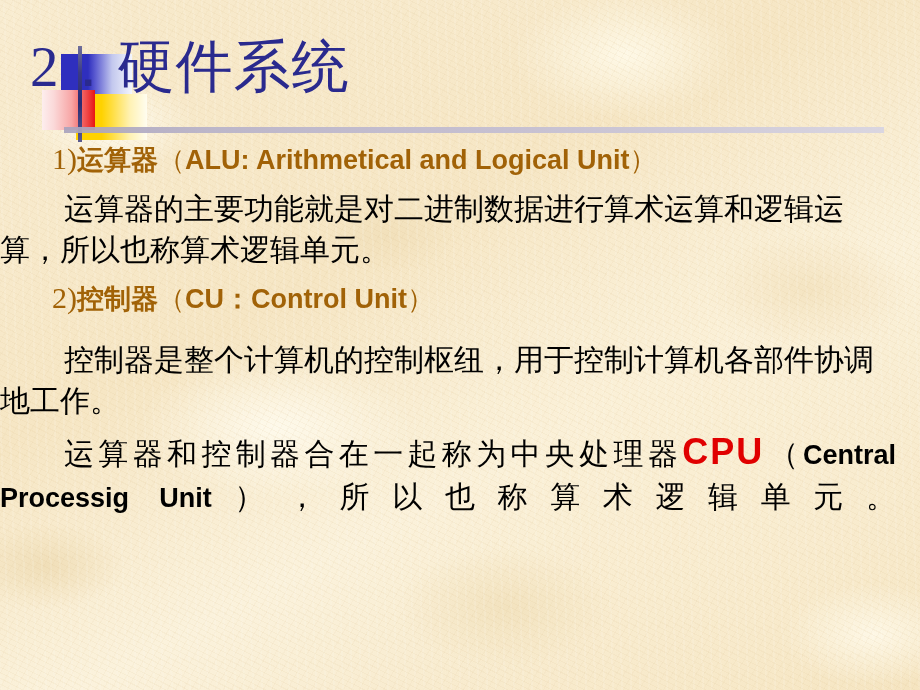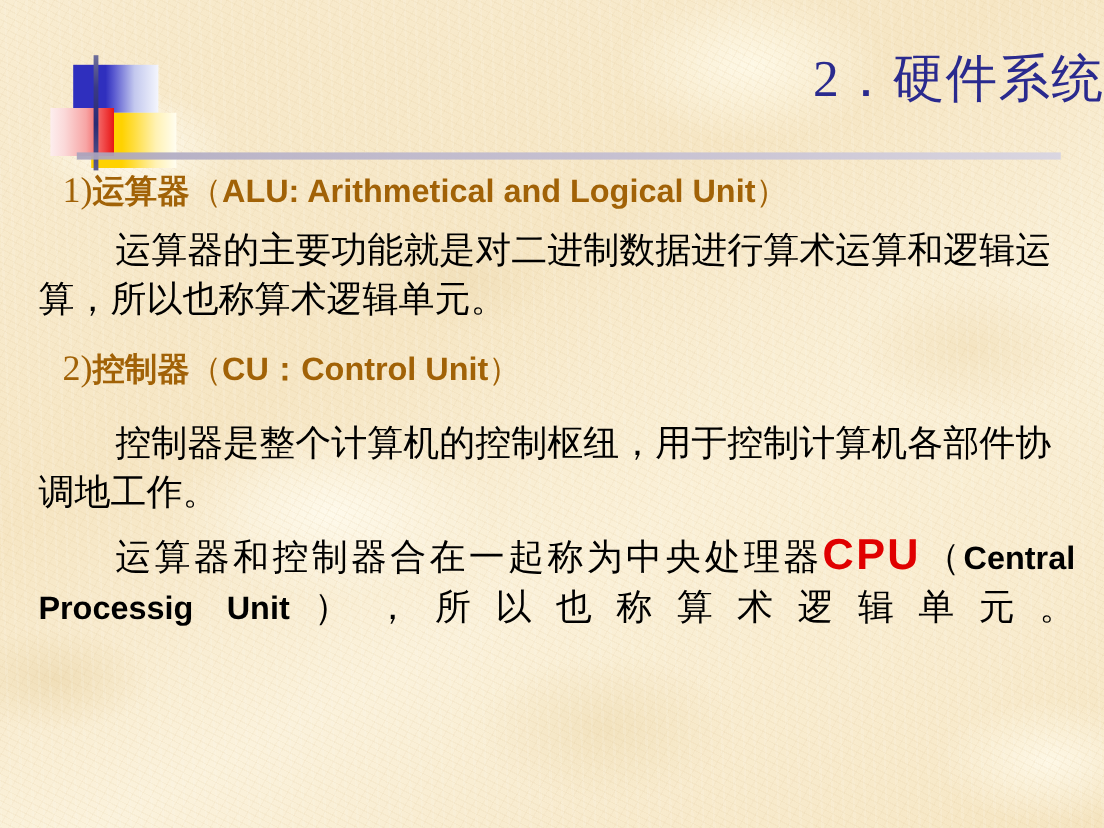--- a/index.html
+++ b/index.html
@@ -102,23 +102,23 @@
     background: linear-gradient(to right, #a9a3bd 0%, #b7b2c9 18%, #c2bdd2 55%, #cdc9da 80%, #d7d4e2 100%);
     opacity: 0.92;
   }
 
   
   #slide-title {
     position: absolute;
     left: 0;
     top: 36px;
     width: 920px;
-    text-align: right;
-    font-family: "Liberation Serif", serif;
-    font-size: 43px;
+    text-align: left;
+    font-family: "Liberation Serif", serif;
+    font-size: 57px;
     line-height: 62px;
     color: #2a2a8e;
     letter-spacing: 1px;
     white-space: nowrap;
     padding-left: 30px;
     box-sizing: border-box;
   }
 
   
   #content {
@@ -149,21 +149,20 @@
   .heading-line .paren {
     font-family: "DejaVu Sans", sans-serif;
     font-weight: normal;
   }
 
   .para {
     font-family: "Liberation Serif", serif;
     font-size: 30px;
     line-height: 41px;
     color: #000000;
-    padding-left: 32px;
     padding-right: 24px;
     text-indent: 64px;
   }
   .para.justified {
     text-align: justify;
     text-align-last: justify;
   }
   .para .en {
     font-family: "Liberation Sans", sans-serif;
     font-weight: bold;
@@ -172,21 +171,21 @@
   .para .cpu {
     font-family: "Liberation Sans", sans-serif;
     font-weight: bold;
     font-size: 36px;
     color: #e00000;
     letter-spacing: 2px;
   }
 
   #block-1 { margin-top: 0px; }
   #para-1  { margin-top: 6px; }
-  #block-2 { margin-top: 16px; }
+  #block-2 { margin-top: 6px; }
   #para-2  { margin-top: 18px; }
   #para-3  { margin-top: 10px; }
 </style>
 </head>
 <body>
 
 <div id="slide">
 
   <div id="paper-texture"></div>
   <div id="paper-grain"></div>

